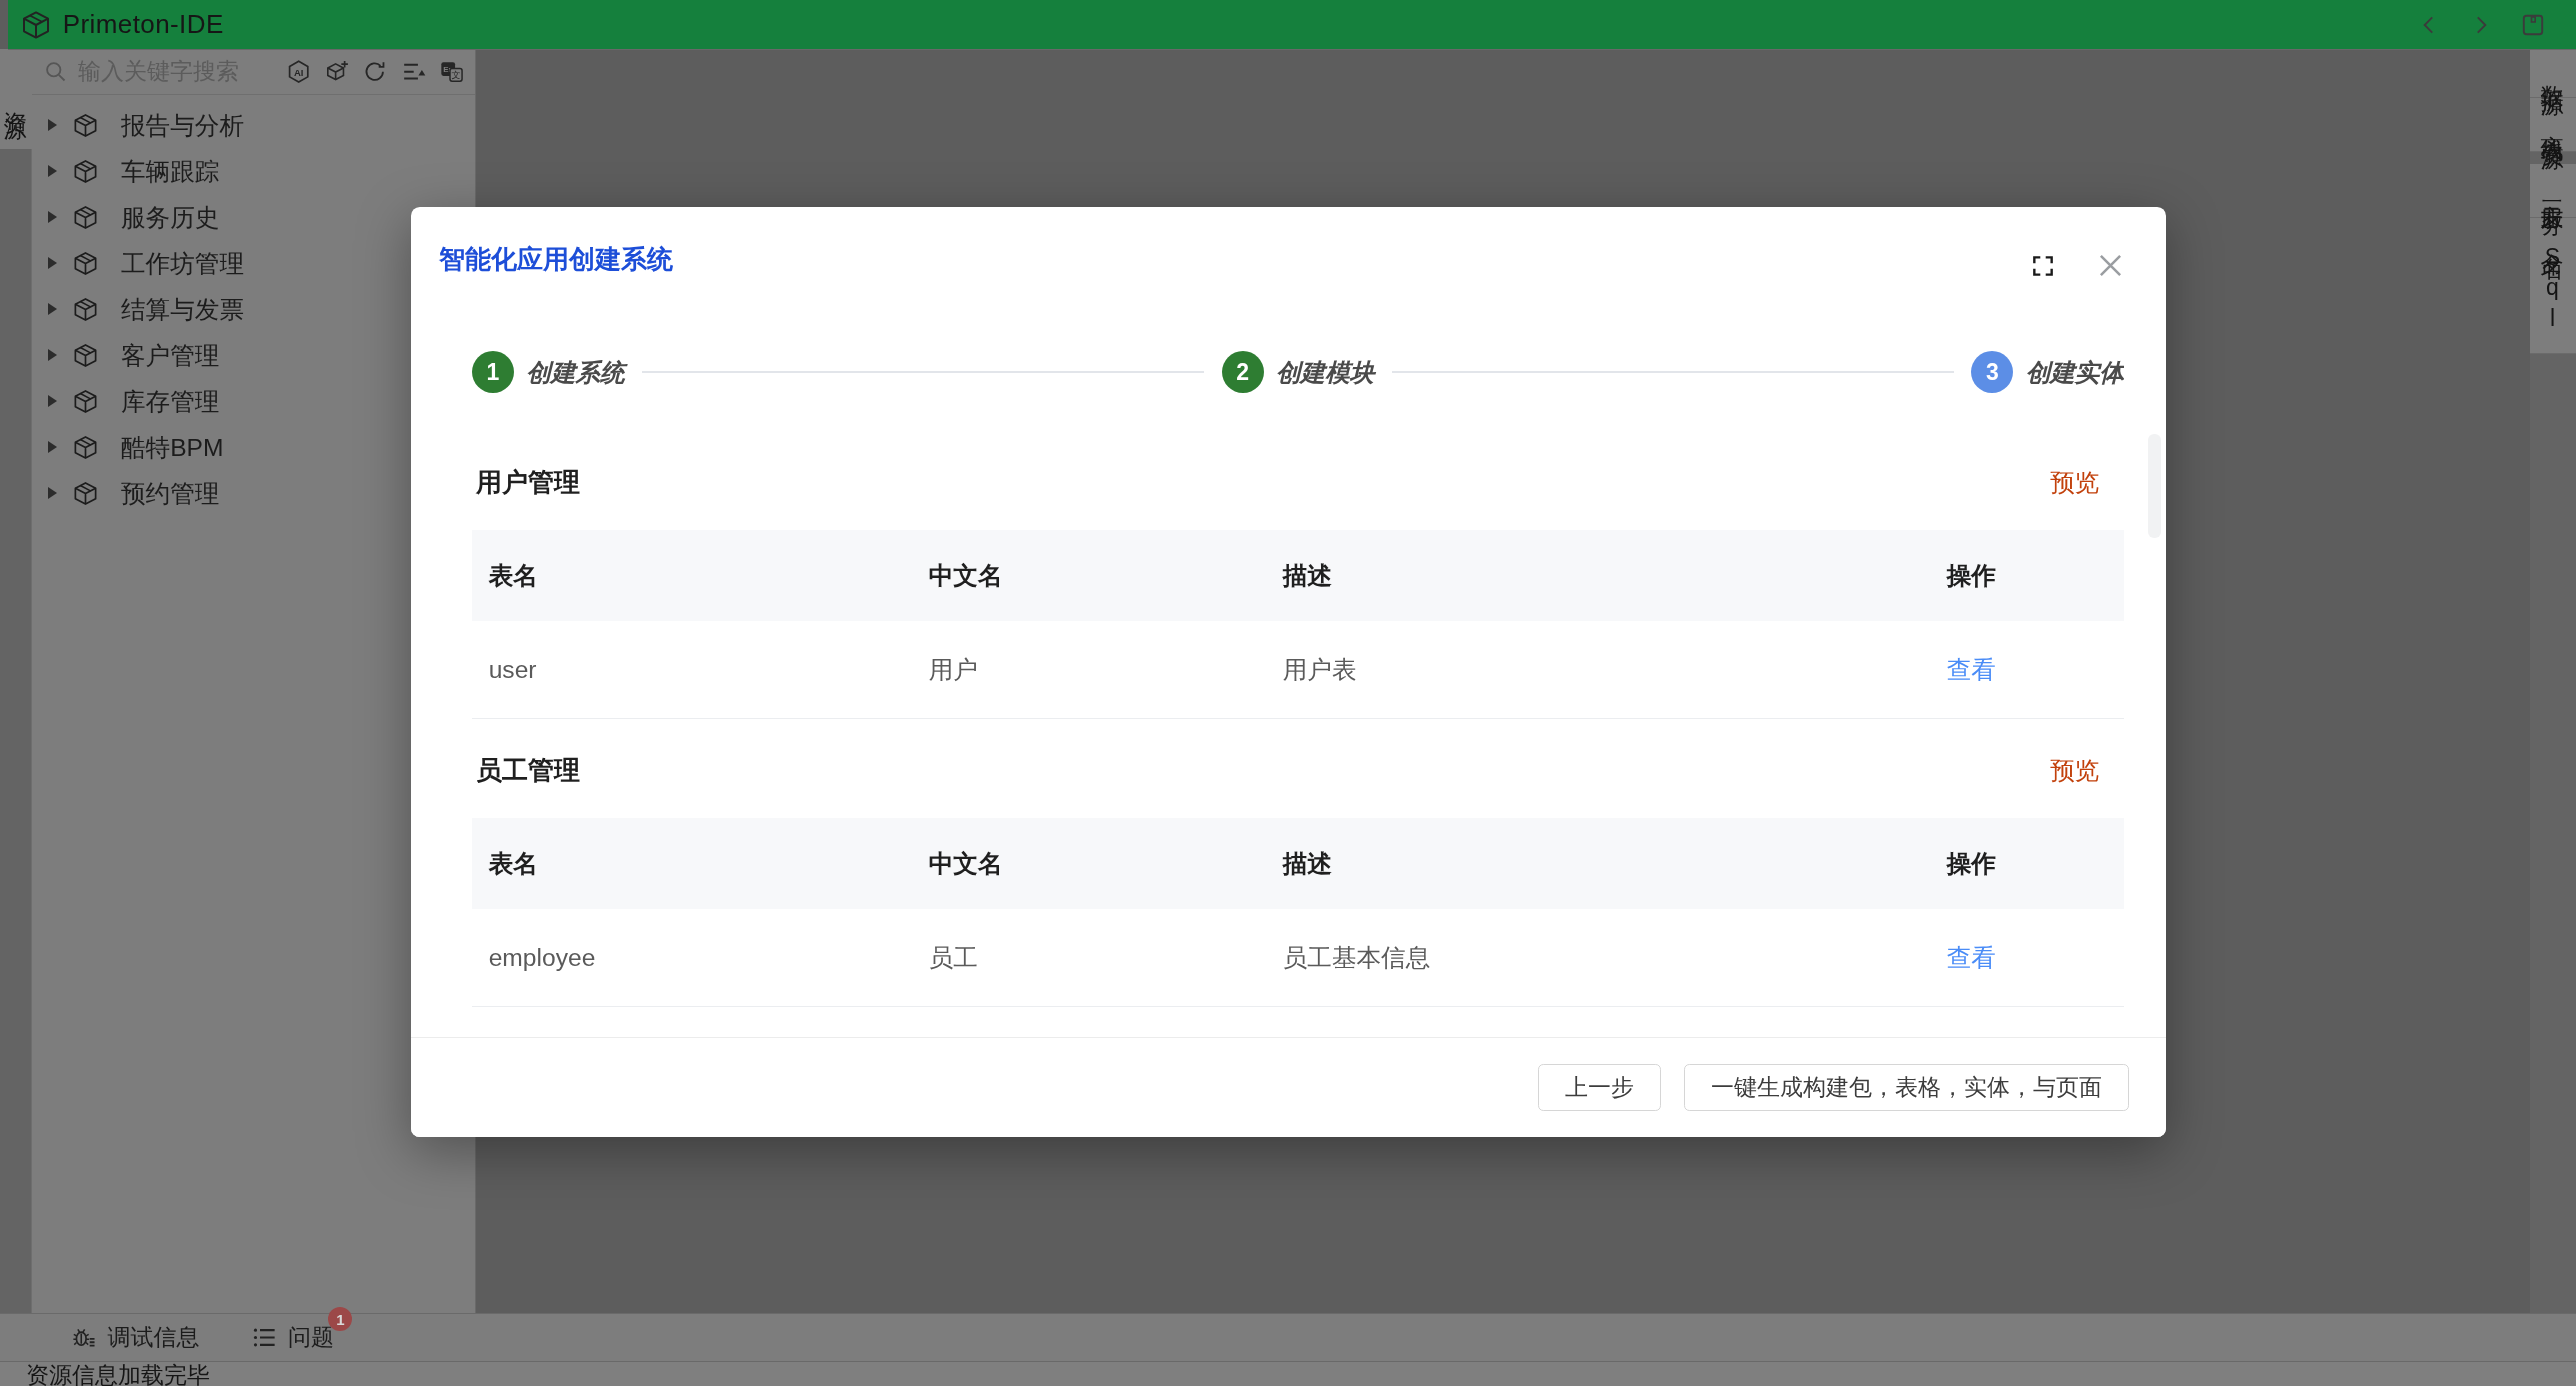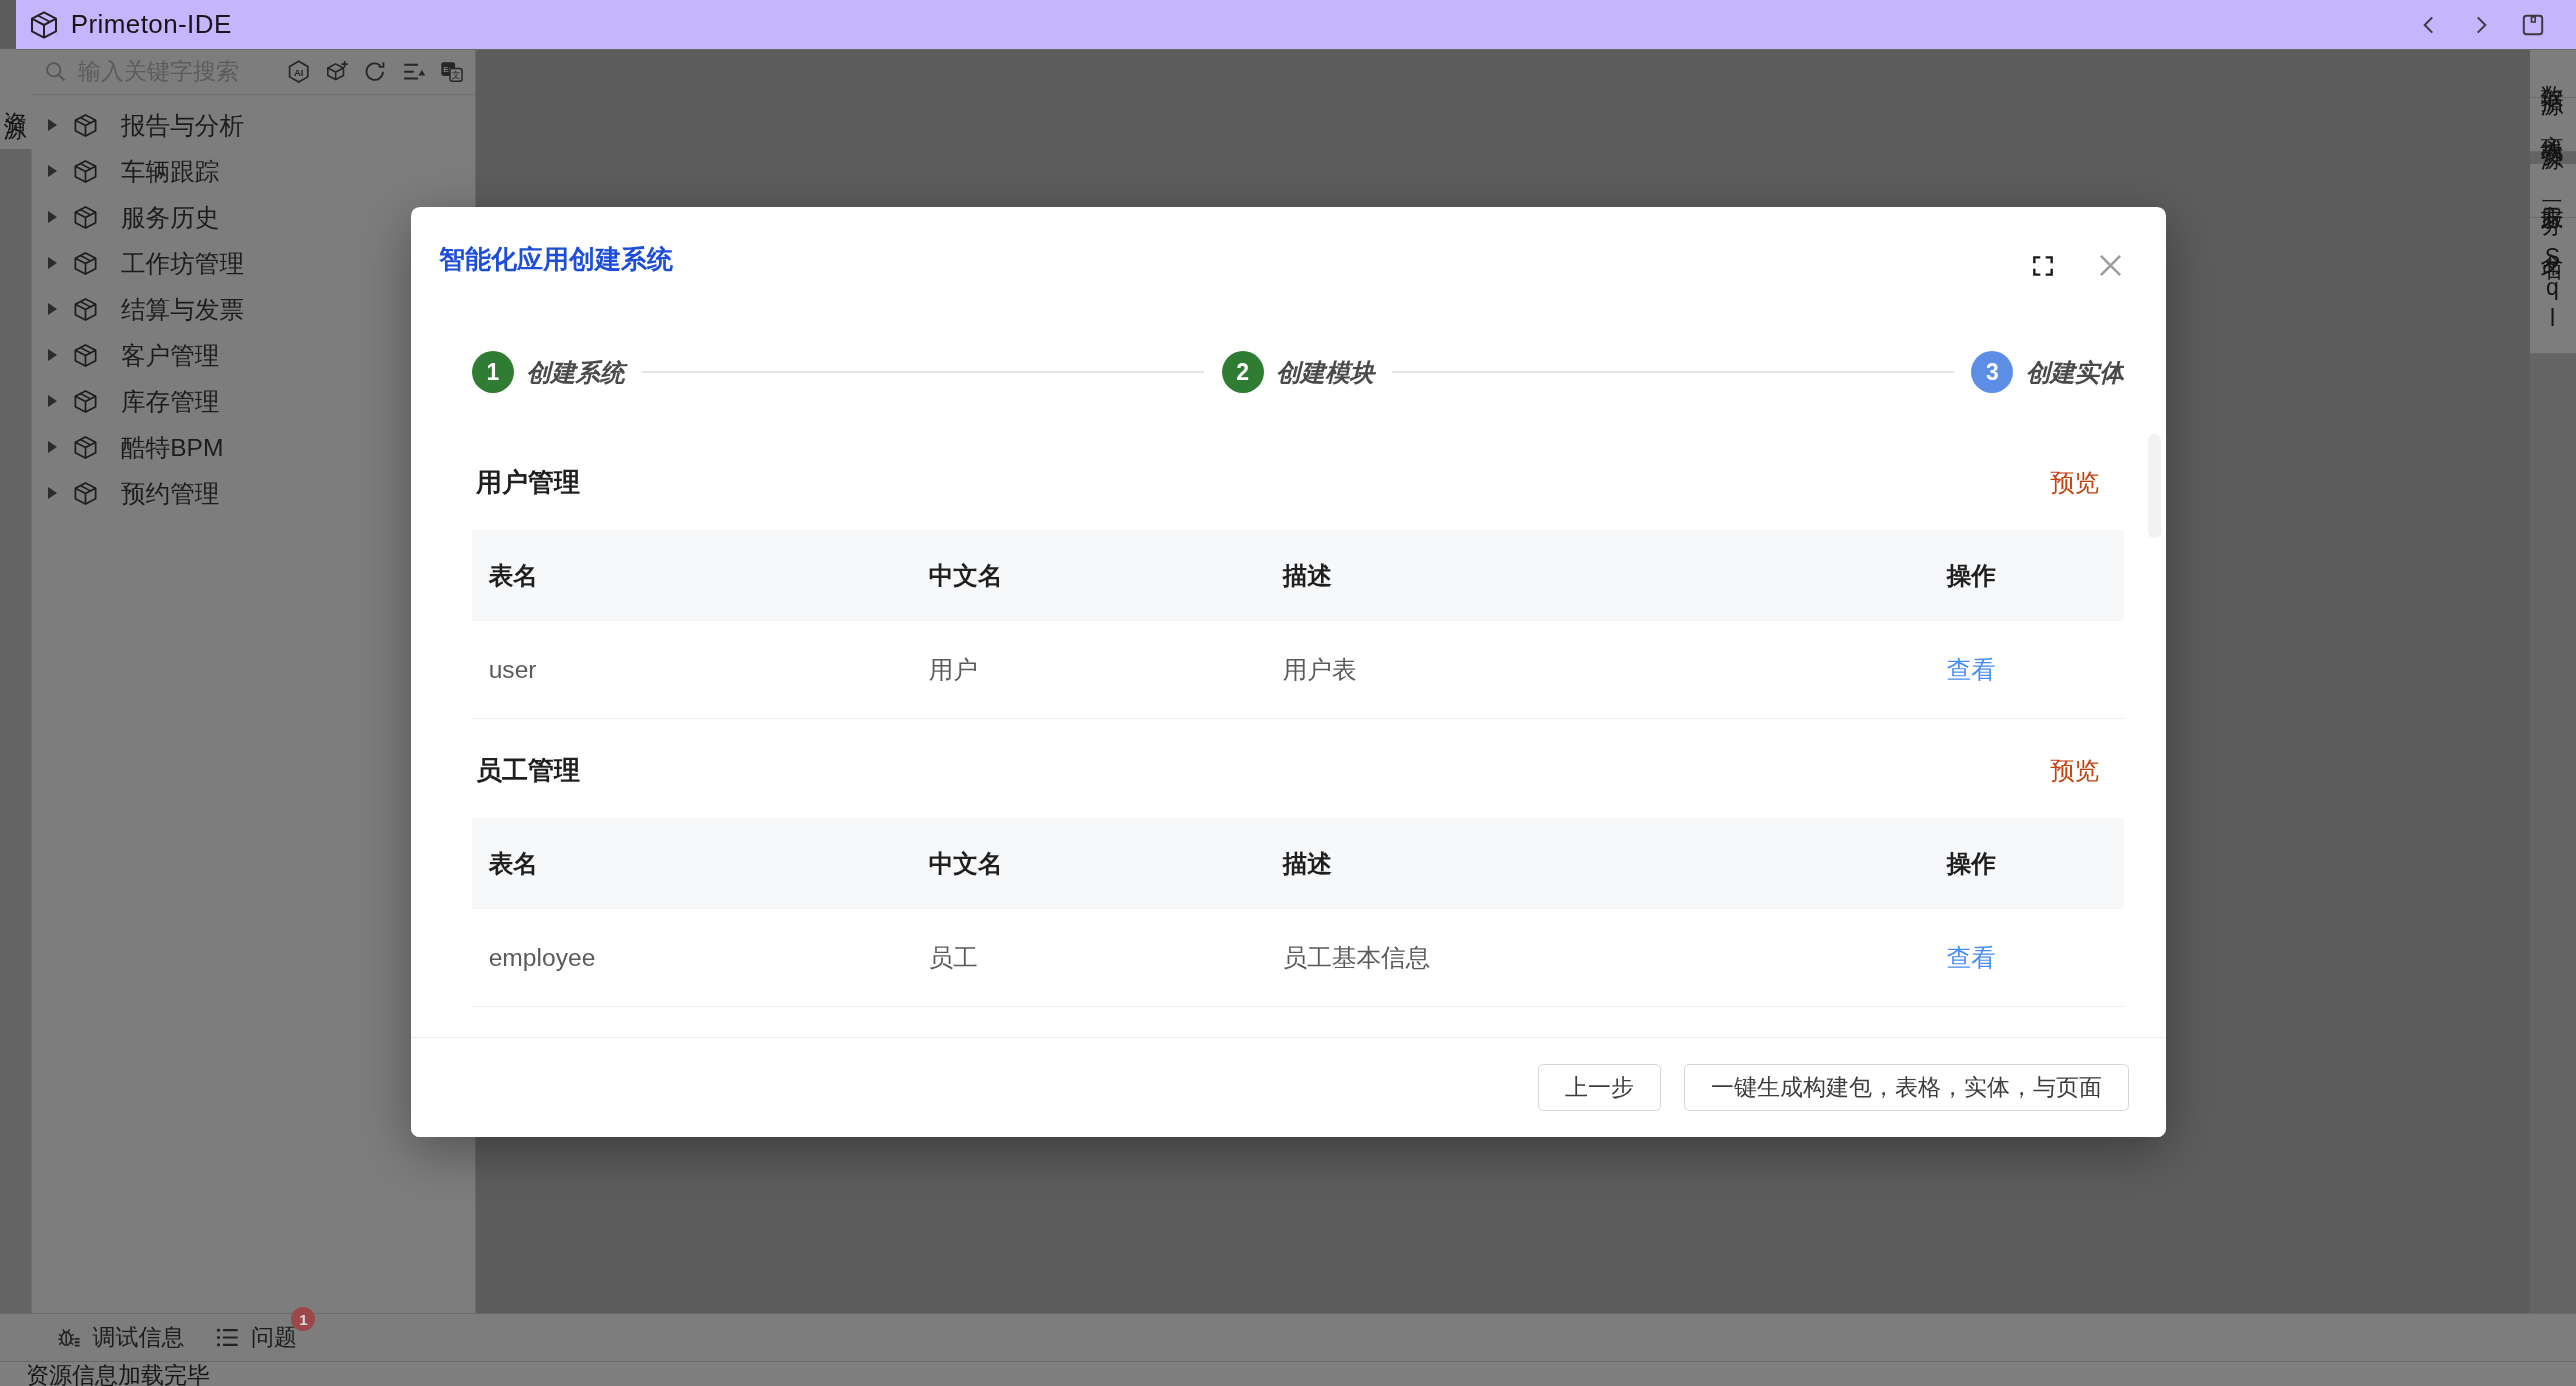--- a/index.html
+++ b/index.html
@@ -1,21 +1,21 @@
 <!DOCTYPE html>
 <html style="font-size:14px"><head>
 <meta charset="utf-8">
 <style>
   html,body{margin:0;padding:0;background:#5d5d5d;}
   #app{position:relative;width:2576px;height:1386px;overflow:hidden;background:#5d5d5d;
        font-family:"Liberation Sans",sans-serif;-webkit-font-smoothing:antialiased;}
   .ic{display:block;}
 
   
-  #topbar{position:absolute;left:16px;top:0;right:0;height:49px;background:#c4b5fd;
+  #topbar{position:absolute;left:8px;top:0;right:0;height:49px;background:#15803d;
           border-bottom:0.9px solid #686868;display:flex;align-items:center;color:#161616;z-index:2;}
   #topbar .logo{width:32px;height:32px;margin-left:12.3px;color:#222;}
   #topbar .logo svg{width:32px;height:32px;}
   #topbar .win-title{margin-left:10.5px;font-size:26px;font-weight:500;letter-spacing:0.4px;}
   #topbar .nav{position:absolute;right:30px;top:0;height:49px;display:flex;align-items:center;gap:26px;color:#3b3b3b;}
   #topbar .nav .nbtn{width:26px;height:26px;cursor:pointer;}
   #topbar .nav .nbtn svg{width:26px;height:26px;}
 
   
   #left-rail{position:absolute;left:0;top:49px;bottom:73px;width:32px;background:#646464;border-right:0.9px solid #6e6e6e;box-sizing:border-box;}
@@ -48,21 +48,21 @@
   
   #canvas{position:absolute;left:476px;top:49px;right:46px;bottom:73px;background:#5d5d5d;}
 
   
   #right-rail{position:absolute;right:0;top:49px;bottom:73px;width:46px;background:#646464;}
   #right-rail .v-tab{width:46px;letter-spacing:4.4px;border-bottom:0.9px solid #6b6b6b;padding:17.5px 0;}
   #right-rail .rr-gap{height:12.3px;background:#646464;}
 
   
   #bottom-toolbar{position:absolute;left:0;right:0;bottom:24.6px;height:48px;background:#7d7d7d;
-                  border-top:0.9px solid #6a6a6a;display:flex;align-items:center;padding-left:55px;gap:29px;
+                  border-top:0.9px solid #6a6a6a;display:flex;align-items:center;padding-left:70px;gap:51px;
                   color:#1c1c1c;font-size:23px;box-sizing:border-box;}
   .tool-item{display:flex;align-items:center;gap:10.5px;position:relative;cursor:pointer;}
   .tool-item .tic{width:27px;height:27px;color:#222;}
   .tool-item .tic svg{width:27px;height:27px;}
   .num-badge{position:absolute;top:-15px;right:-18.4px;min-width:24px;height:24px;border-radius:12.3px;background:#9c4848;
              color:#d9d9d9;font-size:15px;font-weight:bold;display:flex;align-items:center;justify-content:center;}
   #status-bar{position:absolute;left:0;right:0;bottom:0;height:24.6px;background:#7f7f7f;border-top:0.9px solid #696969;
               color:#161616;font-size:23px;line-height:27px;padding-left:26px;overflow:hidden;box-sizing:border-box;}
 
   

